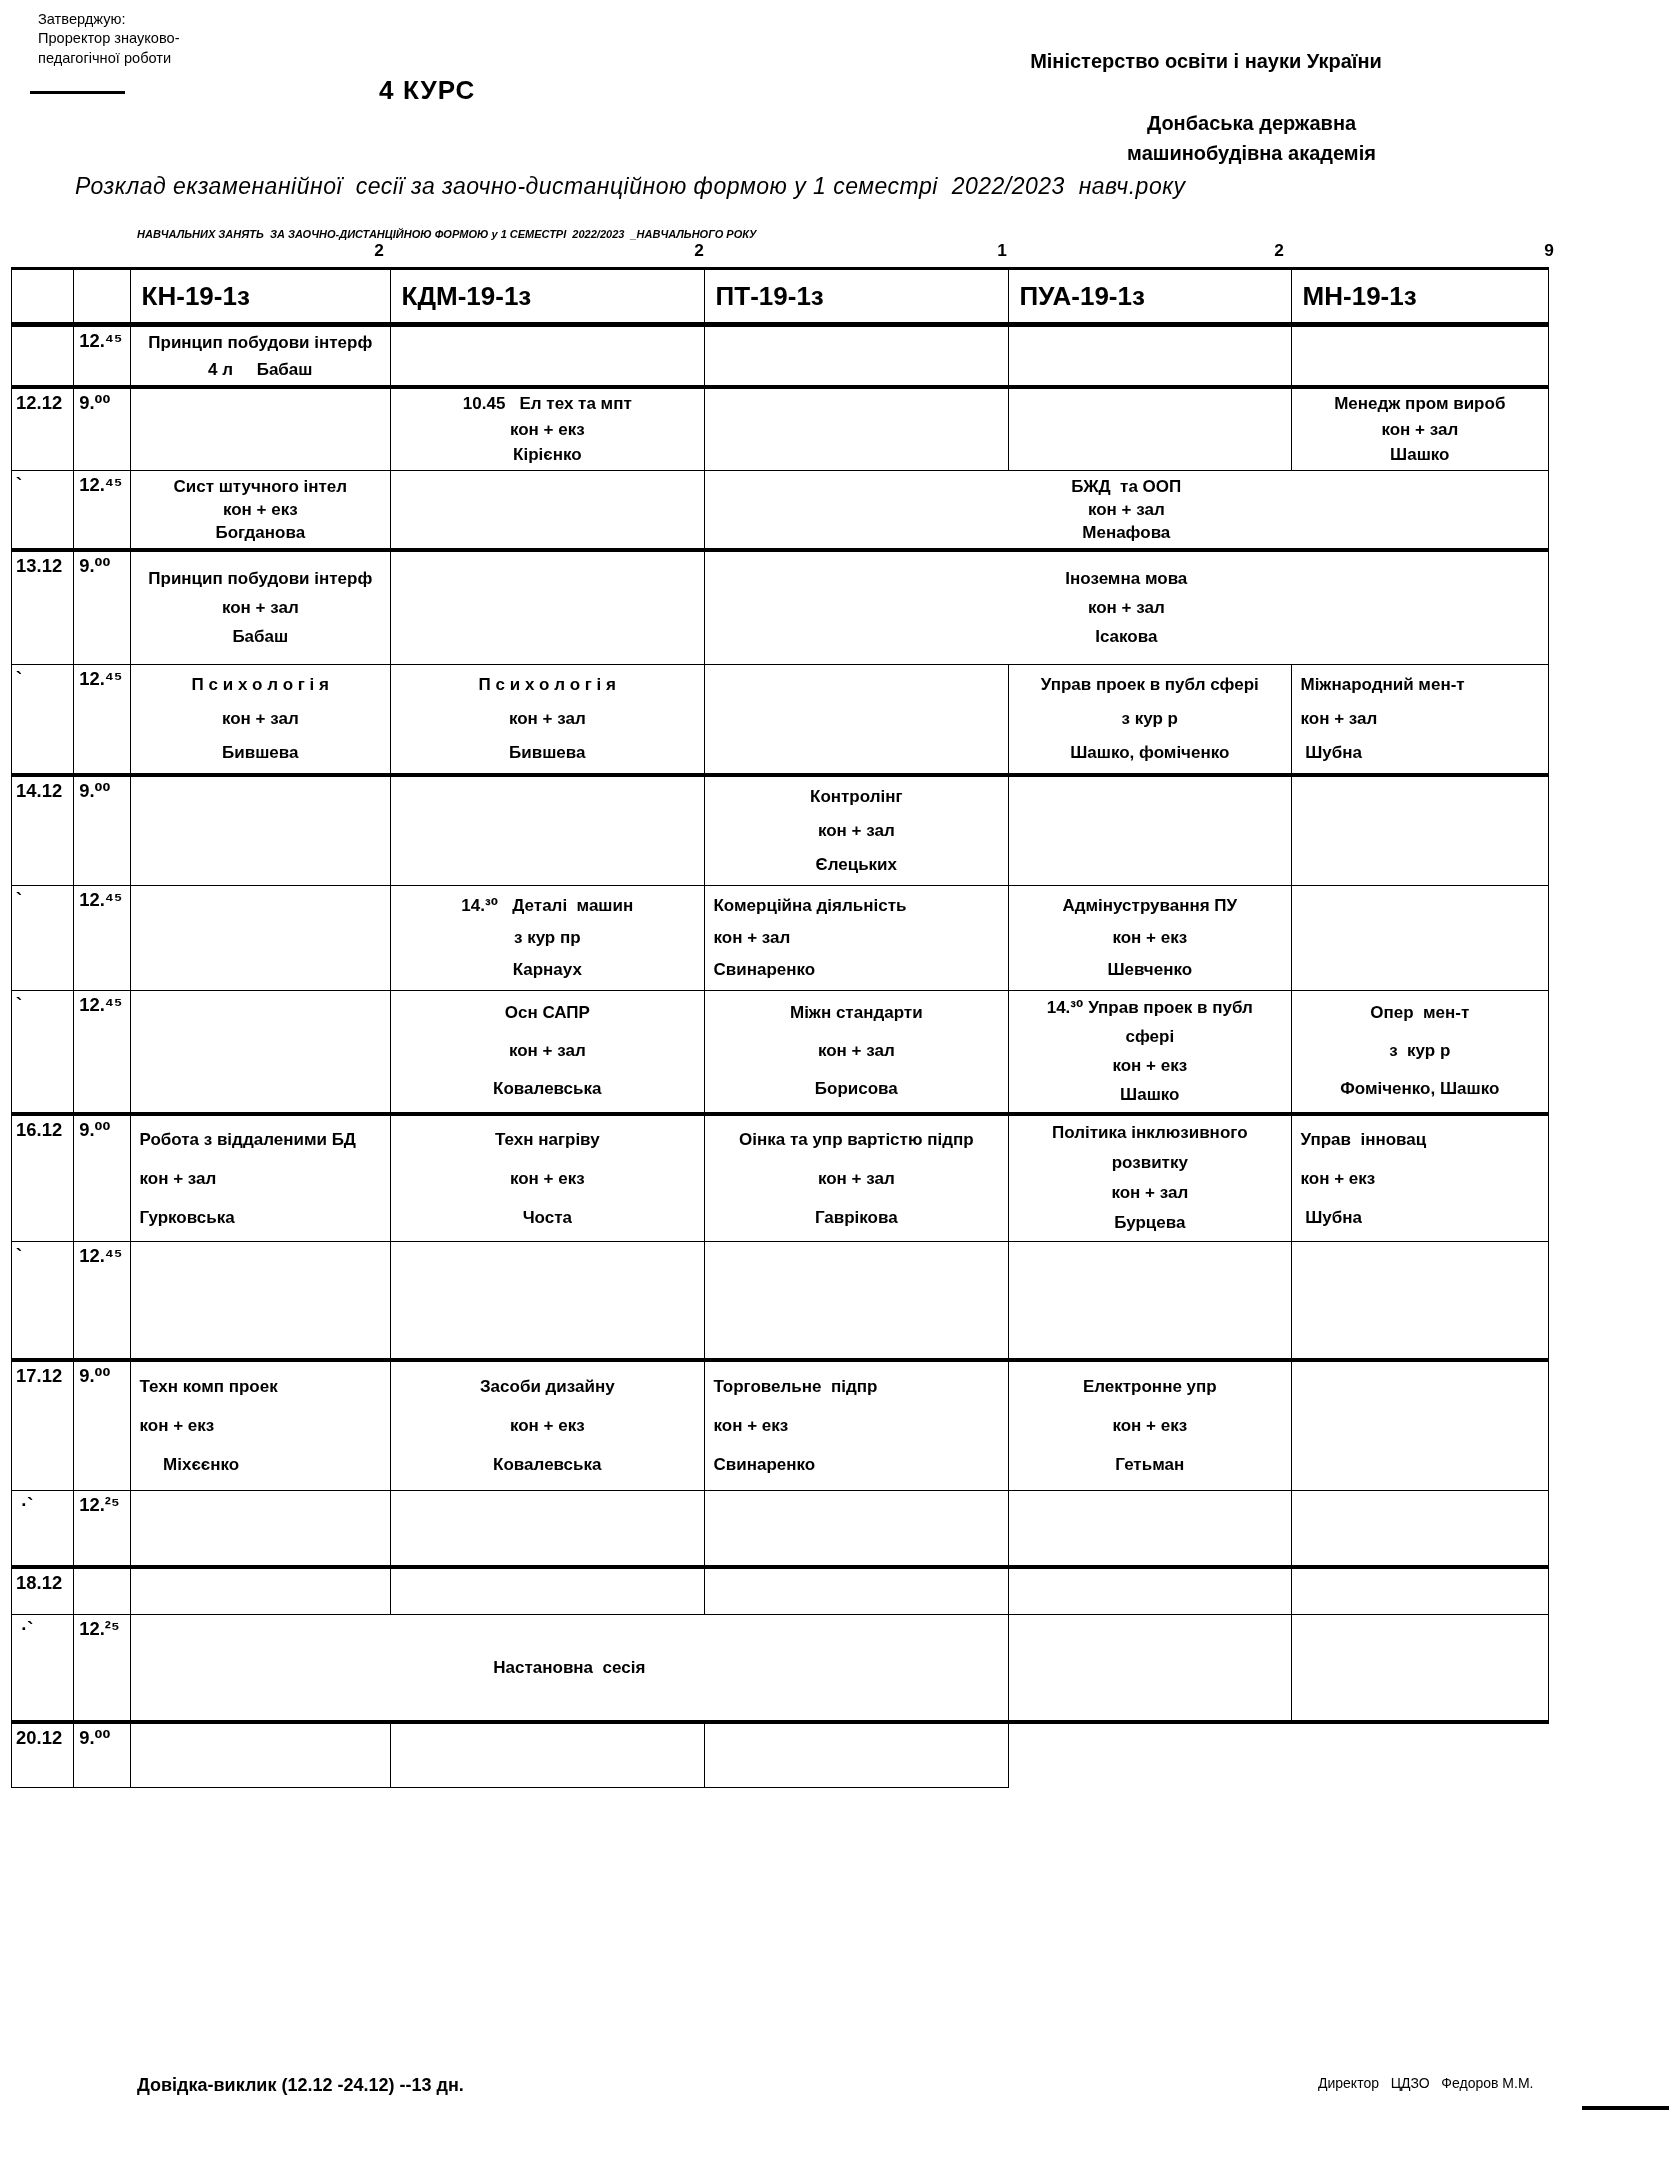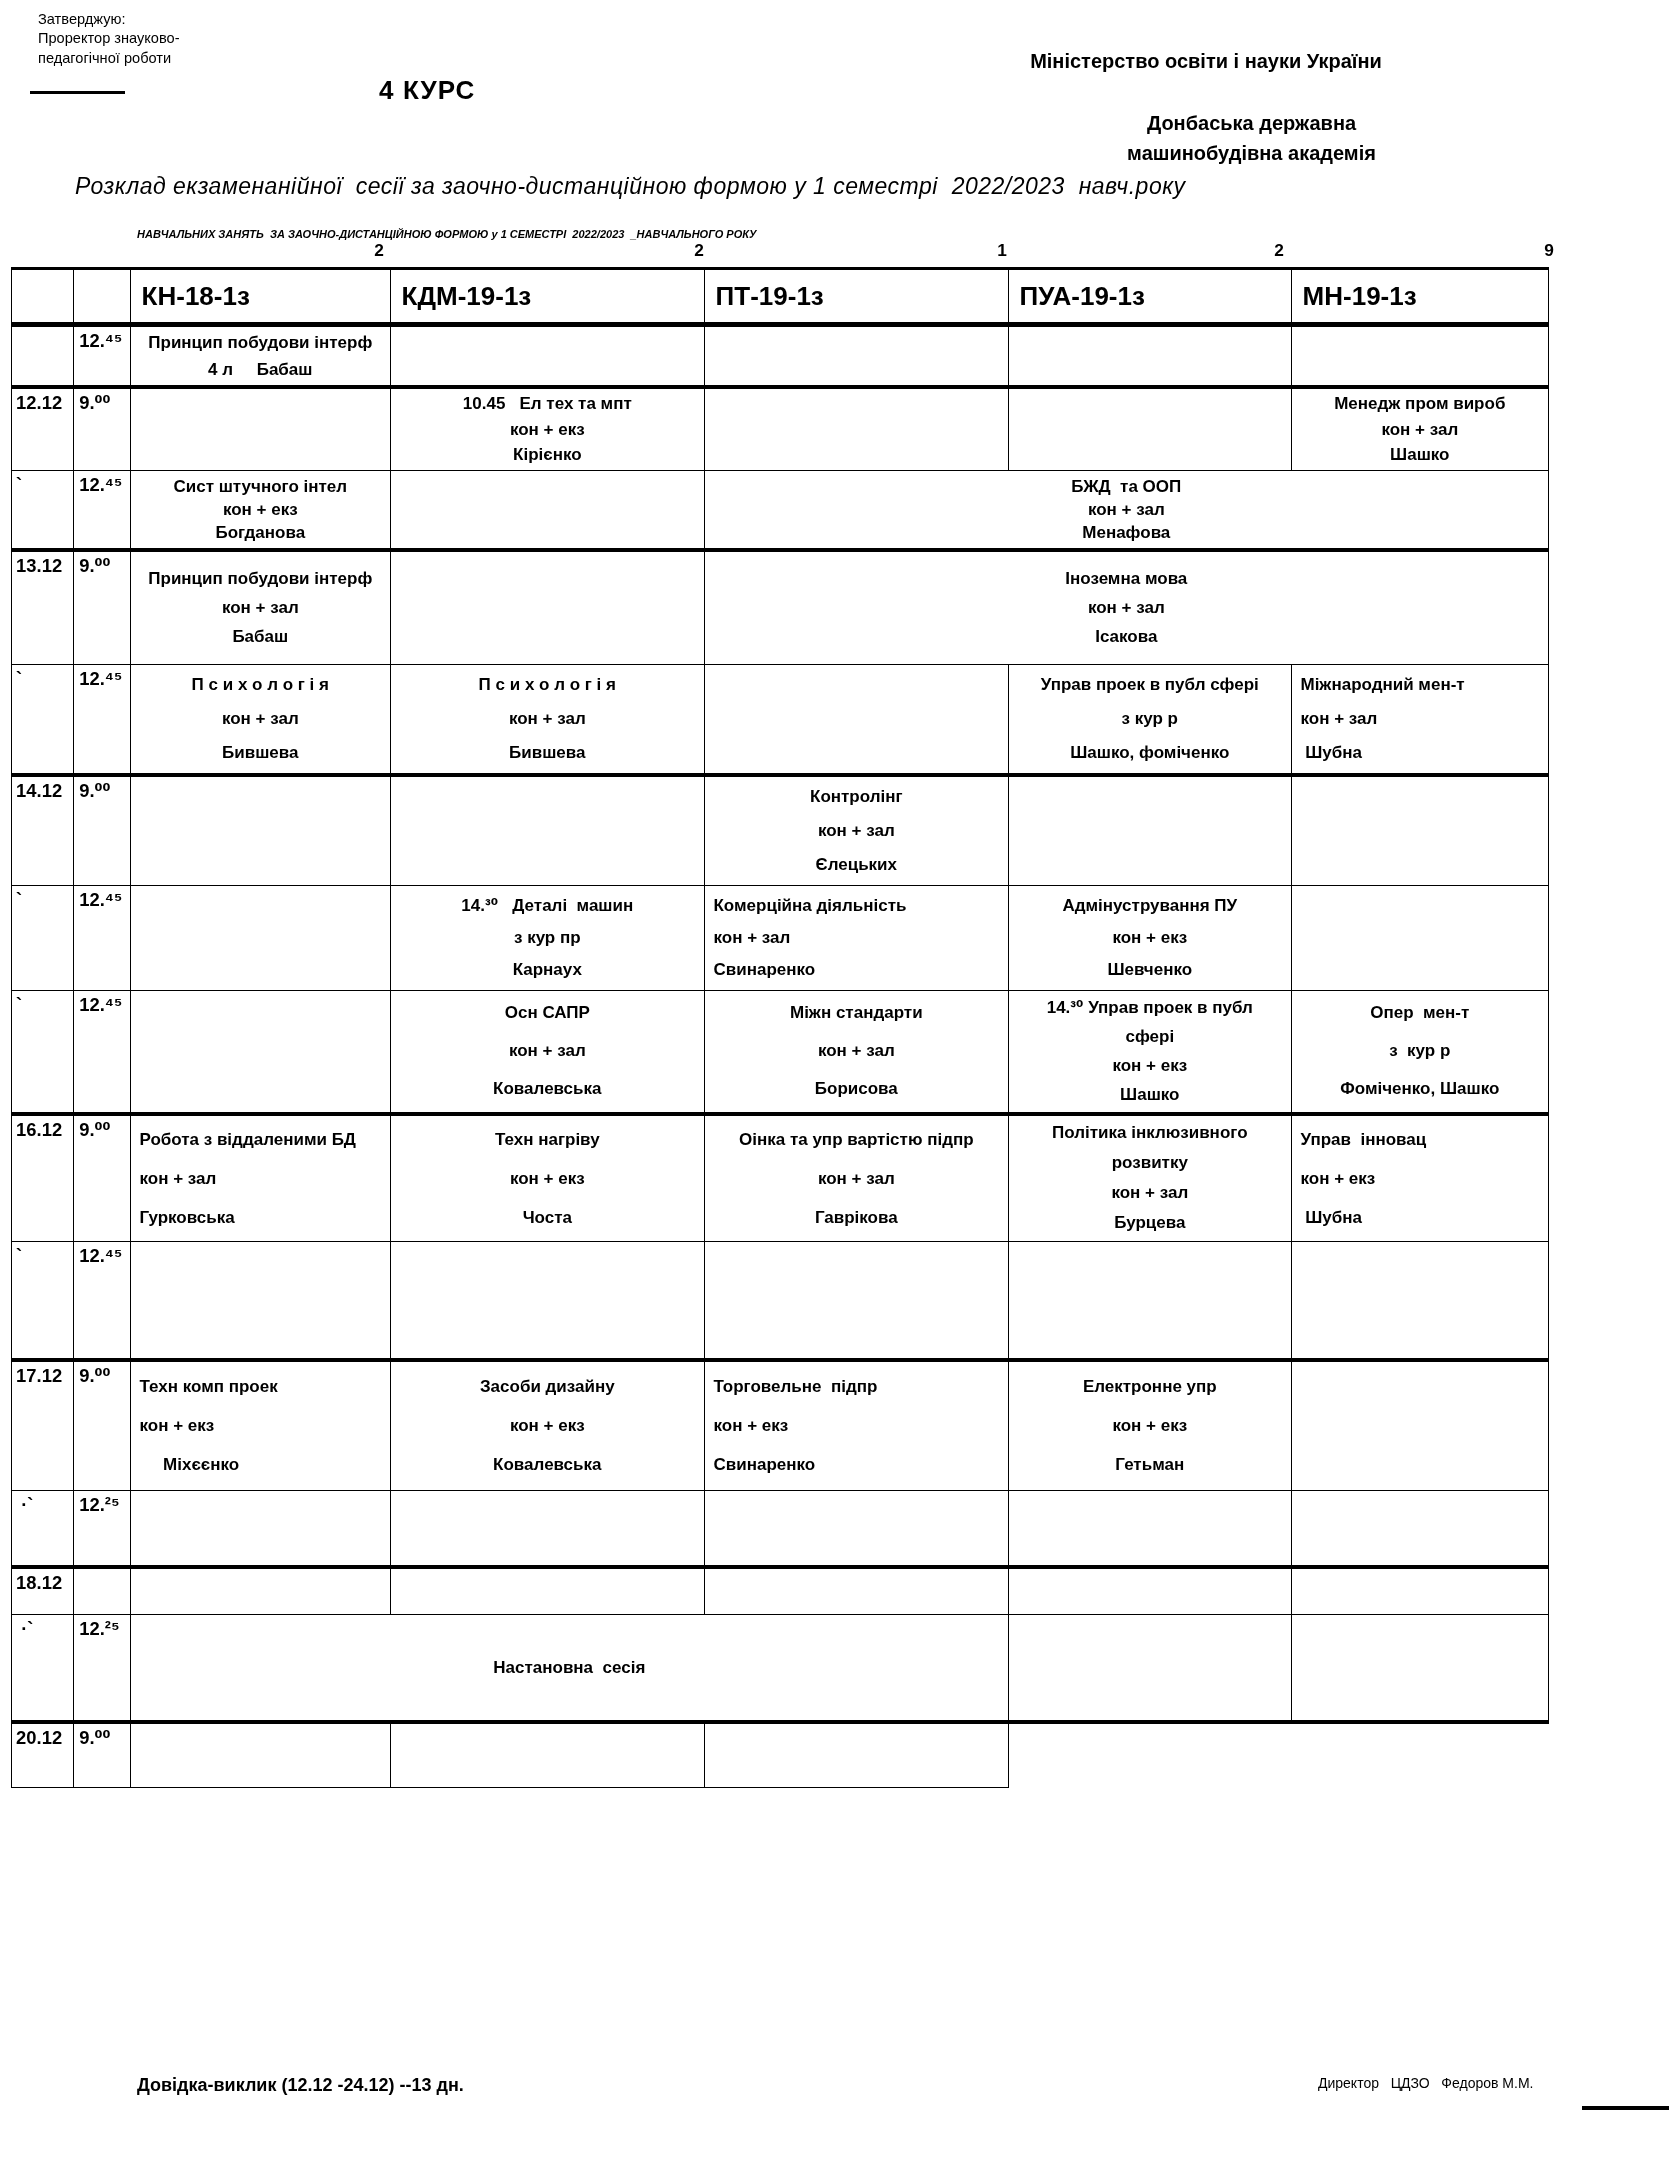--- a/index.html
+++ b/index.html
@@ -75,21 +75,21 @@
           <col style="width: 260px;">
           <col style="width: 314px;">
           <col style="width: 304px;">
           <col style="width: 283px;">
           <col style="width: 257px;">
         </colgroup>
       <thead>
           <tr id="head-row">
             <th></th>
             <th></th>
-            <th>КН-18-1з</th>
+            <th>КН-19-1з</th>
             <th>КДМ-19-1з</th>
             <th>ПТ-19-1з</th>
             <th>ПУА-19-1з</th>
             <th>МН-19-1з</th>
           </tr>
         </thead>
       <tbody id="body-rows">
           <tr style="height: 62px;">
             <td class="date-cell"></td>
             <td class="time-cell">12.⁴⁵</td>

